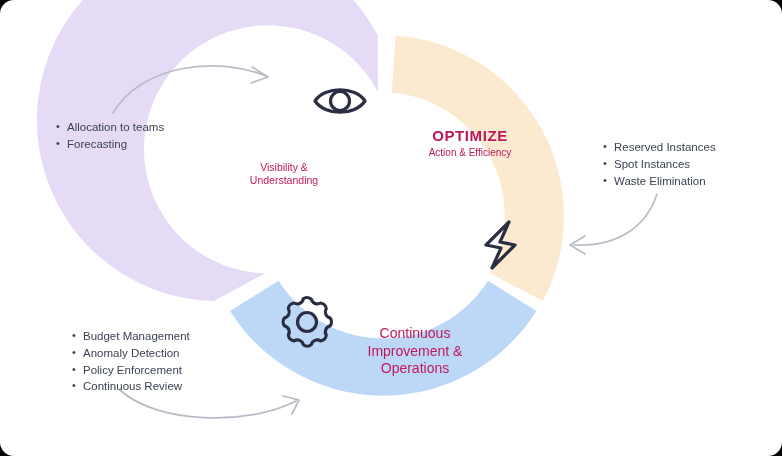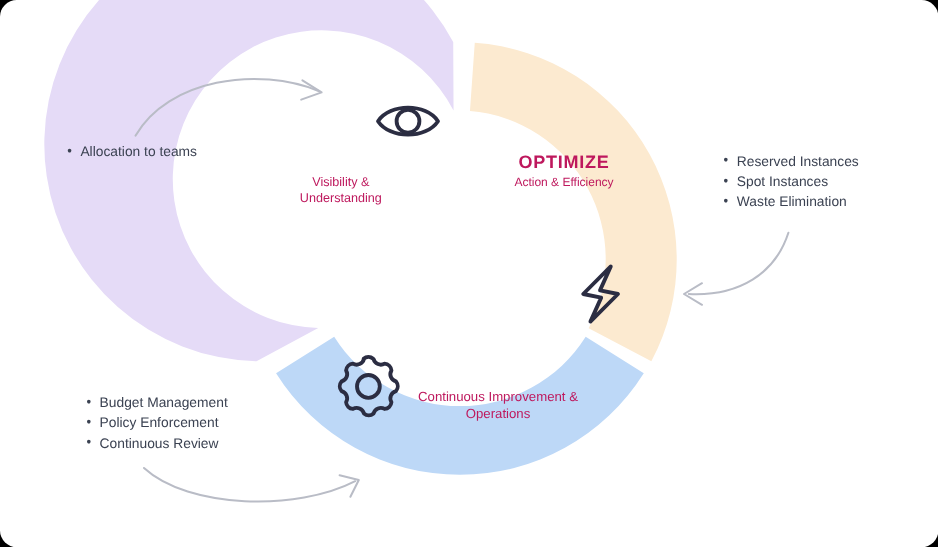--- a/index.html
+++ b/index.html
@@ -47,29 +47,29 @@
     letter-spacing: 0.6px;
     white-space: nowrap;
   }
   .seg-sub {
     font-weight: normal;
     line-height: 1.25;
   }
 
   #label-inform { left: 218px; top: 143px; width: 132px; }
   #label-inform .seg-title { font-size: 17px; }
-  #label-inform .seg-sub { font-size: 10.5px; margin-top: 3px; }
+  #label-inform .seg-sub { font-size: 10.5px; margin-top: 18px; }
 
   #label-optimize { left: 400px; top: 127px; width: 140px; }
   #label-optimize .seg-title { font-size: 15px; }
   #label-optimize .seg-sub { font-size: 10px; margin-top: 3px; }
 
   #label-operate { left: 338px; top: 322px; width: 154px; }
   #label-operate .seg-title { font-size: 15px; }
-  #label-operate .seg-sub { font-size: 11px; margin-top: 3px; }
+  #label-operate .seg-sub { font-size: 14px; margin-top: 3px; }
 
   
   .bullets {
     position: absolute;
     list-style: none;
     margin: 0;
     padding: 0;
     color: #3b4252;
     font-size: 11.5px;
     line-height: 1.46;
@@ -81,21 +81,21 @@
   }
   .bullets li::before {
     content: "\2022";
     position: absolute;
     left: 2px;
     top: -1px;
     font-size: 11px;
     color: #3b4252;
   }
   #list-inform  { left: 54px;  top: 119px; }
-  #list-optimize{ left: 601px; top: 127px; }
+  #list-optimize{ left: 601px; top: 139px; }
   #list-operate { left: 70px;  top: 328px; }
 </style>
 </head>
 <body>
 
 <div id="card">
   <div id="stage">
 
     <svg id="diagram" viewBox="0 0 782 456" xmlns="http://www.w3.org/2000/svg">
 
@@ -185,28 +185,30 @@
 
     <div class="seg-label" id="label-operate">
       <div class="seg-sub">
         <div>Continuous Improvement &amp;</div>
         <div>Operations</div>
       </div>
     </div>
 
     <ul class="bullets" id="list-inform">
       <li>Allocation to teams</li>
+      <li>Forecasting</li>
     </ul>
 
     <ul class="bullets" id="list-optimize">
       <li>Reserved Instances</li>
       <li>Spot Instances</li>
       <li>Waste Elimination</li>
     </ul>
 
     <ul class="bullets" id="list-operate">
       <li>Budget Management</li>
+      <li>Anomaly Detection</li>
       <li>Policy Enforcement</li>
       <li>Continuous Review</li>
     </ul>
 
   </div>
 </div>
 
 </body></html>

